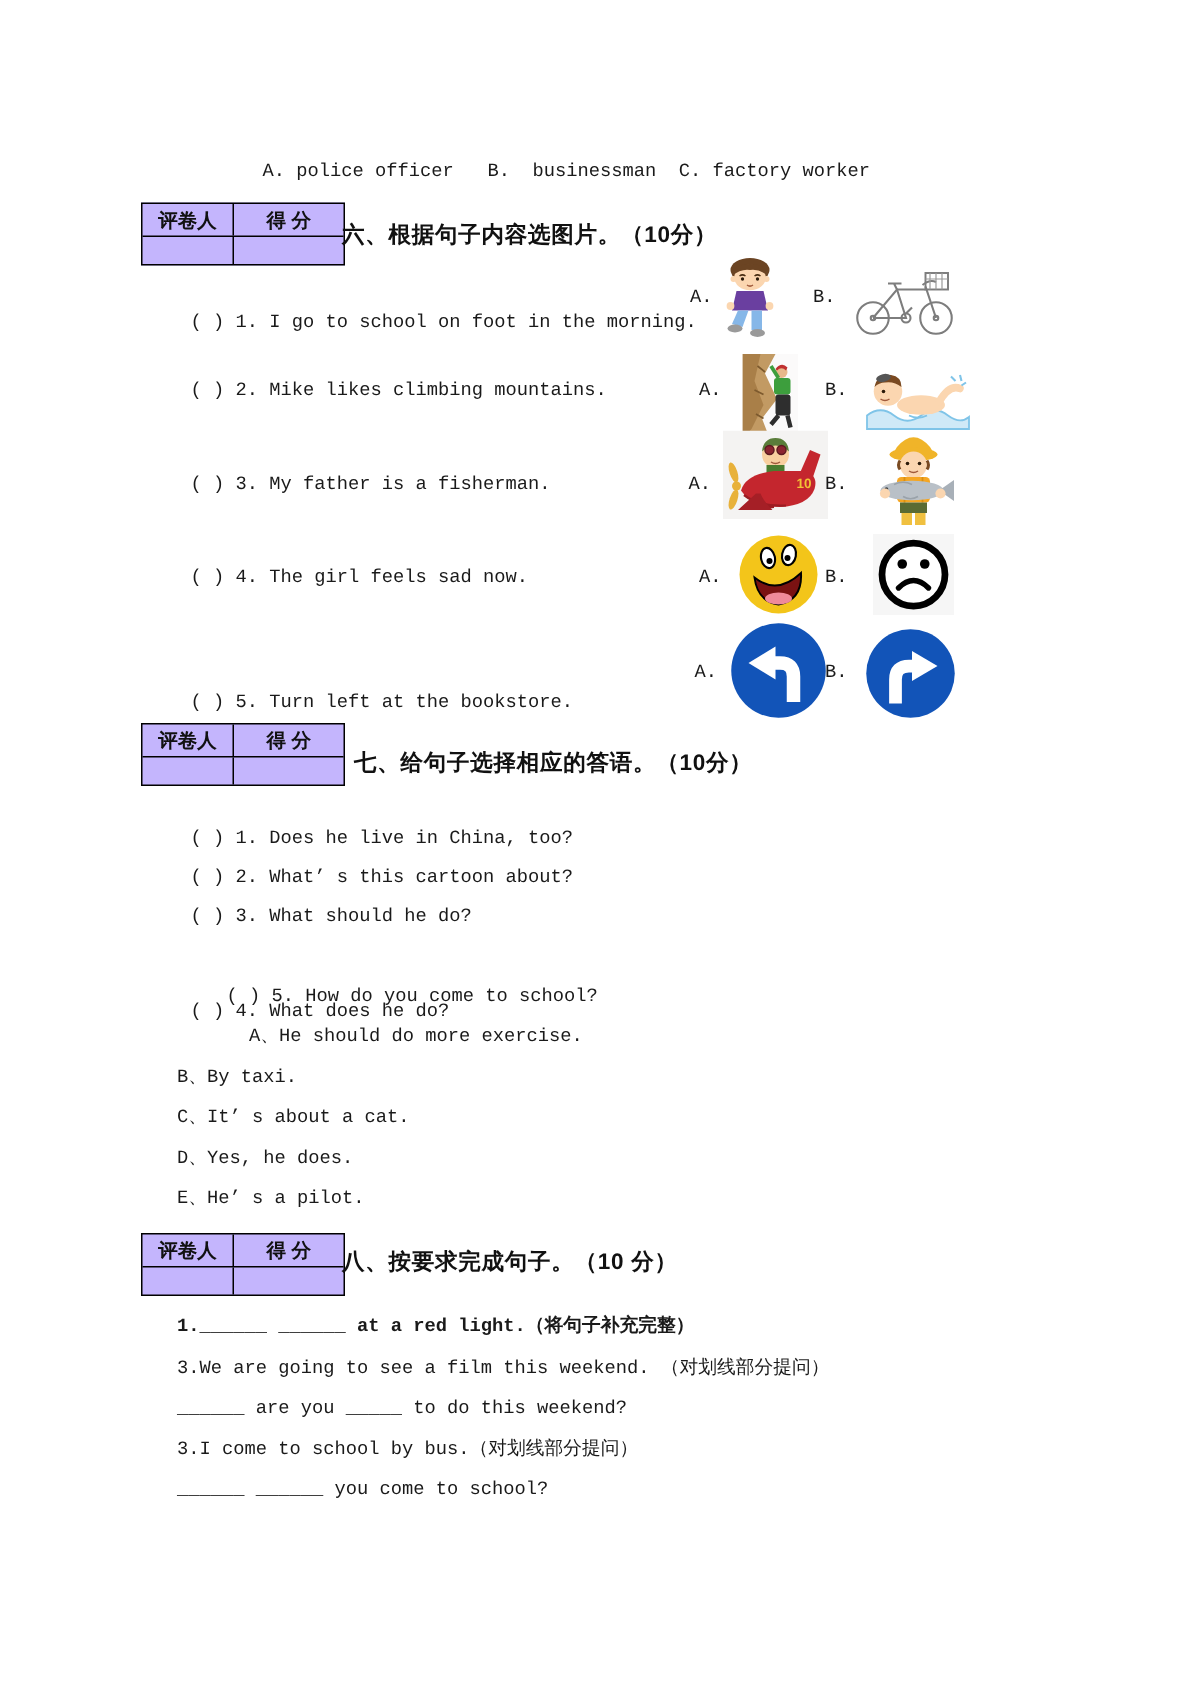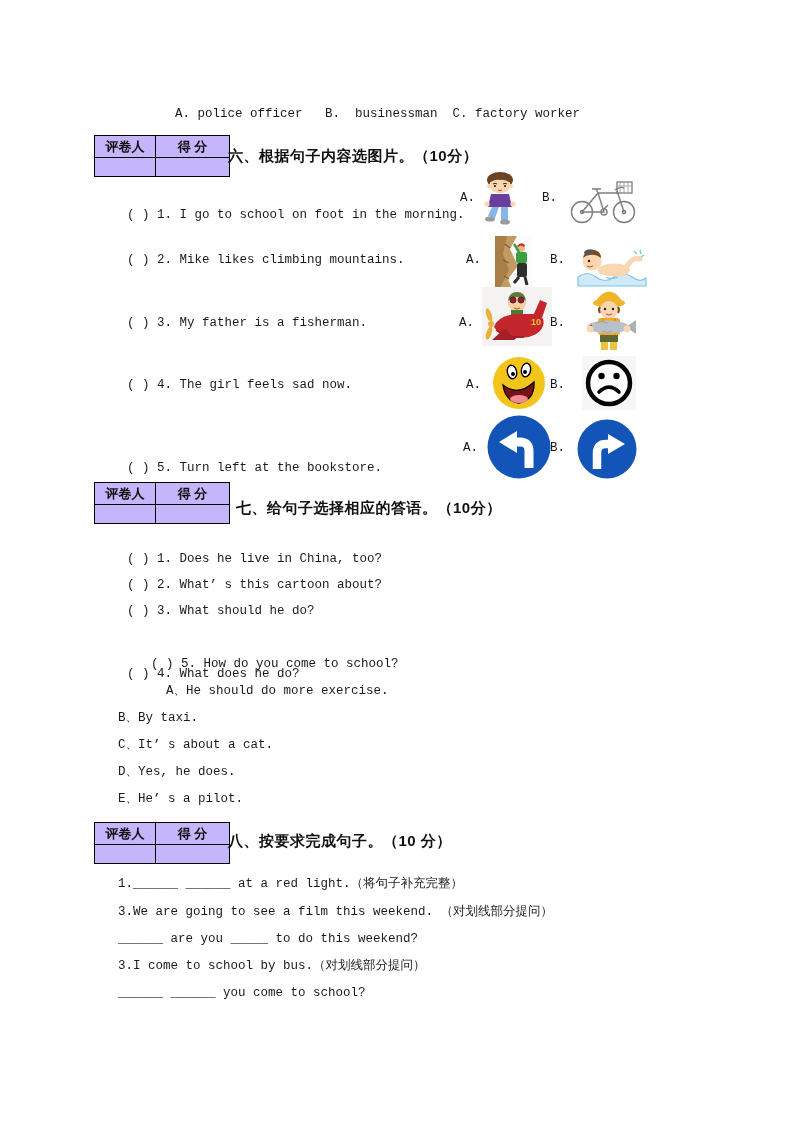--- a/index.html
+++ b/index.html
@@ -238,17 +238,17 @@
         <span class="lbl">得 分</span>
       </div>
   </div>
   <div class="row blank">
     <div class="c1"></div>
     <div class="c2"></div>
   </div>
 </div>
 <div class="abs heading" style="left:228px;top:832px;">八、按要求完成句子。（10 分）</div>
 
-<div class="abs mono" style="left:118px;top:877px;">1.______ ______ at a red light.（将句子补充完整）</div>
+<div class="abs mono" style="left:118px;top:877px;font-weight:bold;">1.______ ______ at a red light.（将句子补充完整）</div>
 <div class="abs mono" style="left:118px;top:905px;">3.We are going to see a film this weekend. （对划线部分提问）</div>
 <div class="abs mono" style="left:118px;top:932px;">______ are you _____ to do this weekend?</div>
 <div class="abs mono" style="left:118px;top:959px;">3.I come to school by bus.（对划线部分提问）</div>
 <div class="abs mono" style="left:118px;top:986px;">______ ______ you come to school?</div>
 
 </body></html>

